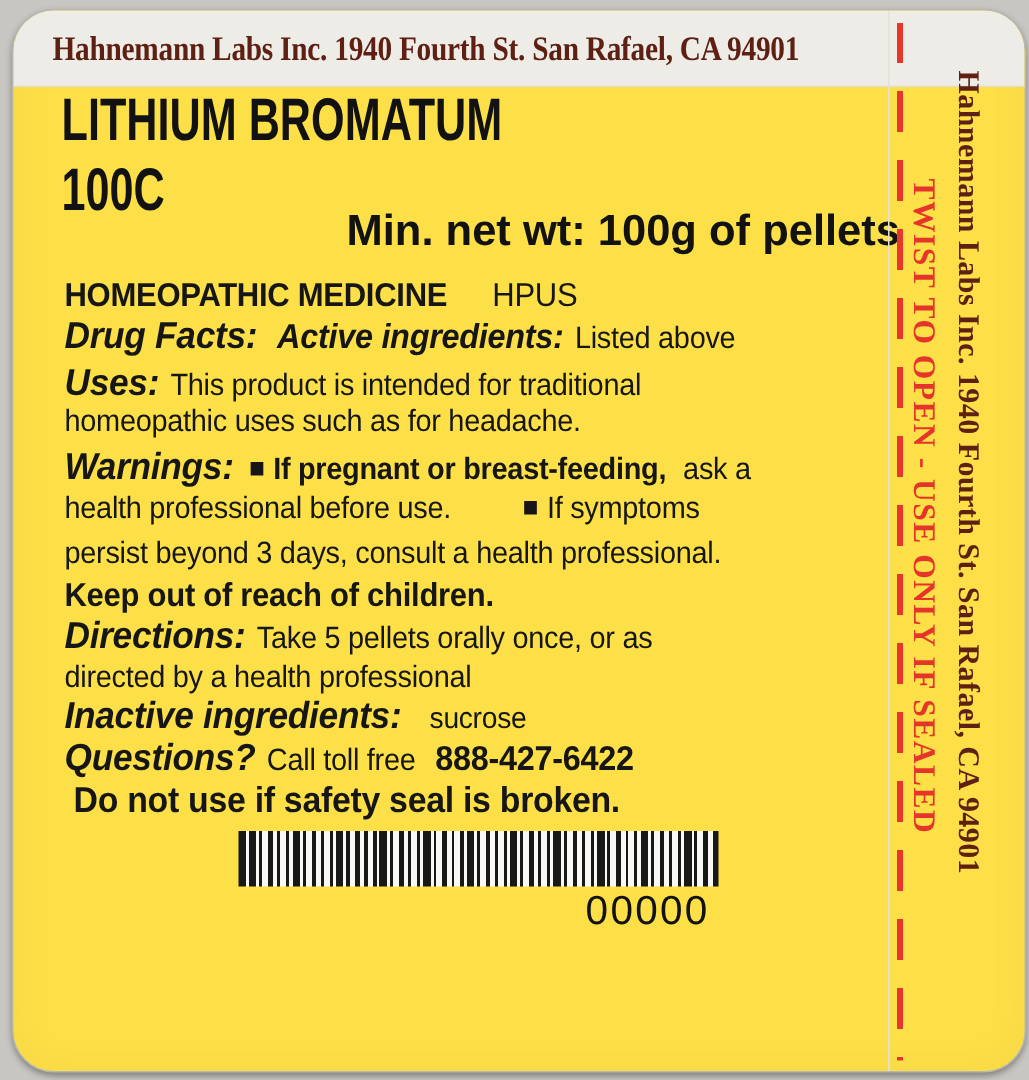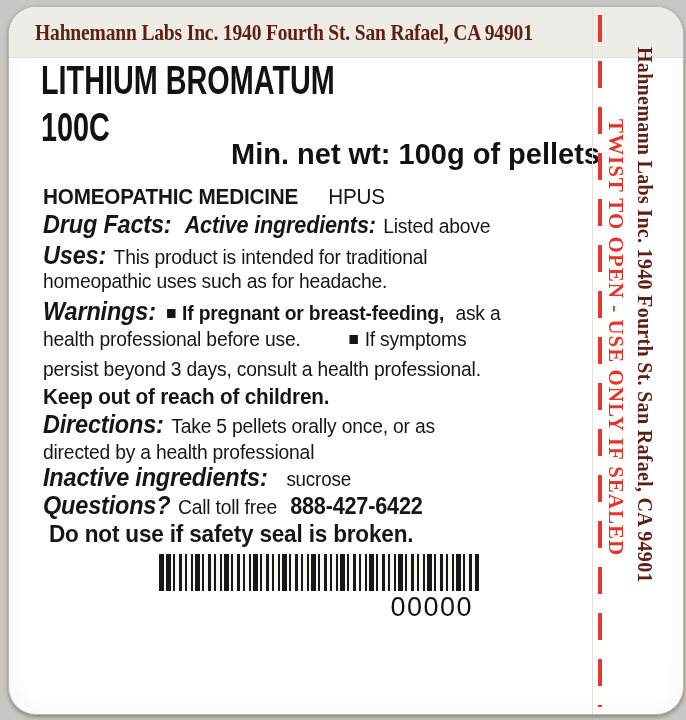--- a/index.html
+++ b/index.html
@@ -6,21 +6,21 @@
   .canvas{
     position:relative;
     width:686px;height:720px;
     background:#c8c6c2;
     overflow:hidden;
     font-family:"Liberation Sans",sans-serif;
   }
   .label{
     position:absolute;left:8px;top:6px;
     width:674px;height:707px;
-    background:#ffffff;
+    background:#fde047;
     border-radius:28px;
     border:1px solid #b9b7b2;
     box-shadow:0 2px 4px rgba(0,0,0,.35), inset 0 0 30px rgba(0,0,0,.04);
     overflow:hidden;
   }
   .topband{
     position:absolute;left:0;top:0;right:0;height:50px;
     background:#eeece7;
     border-bottom:1px solid #e2dfd9;
   }

